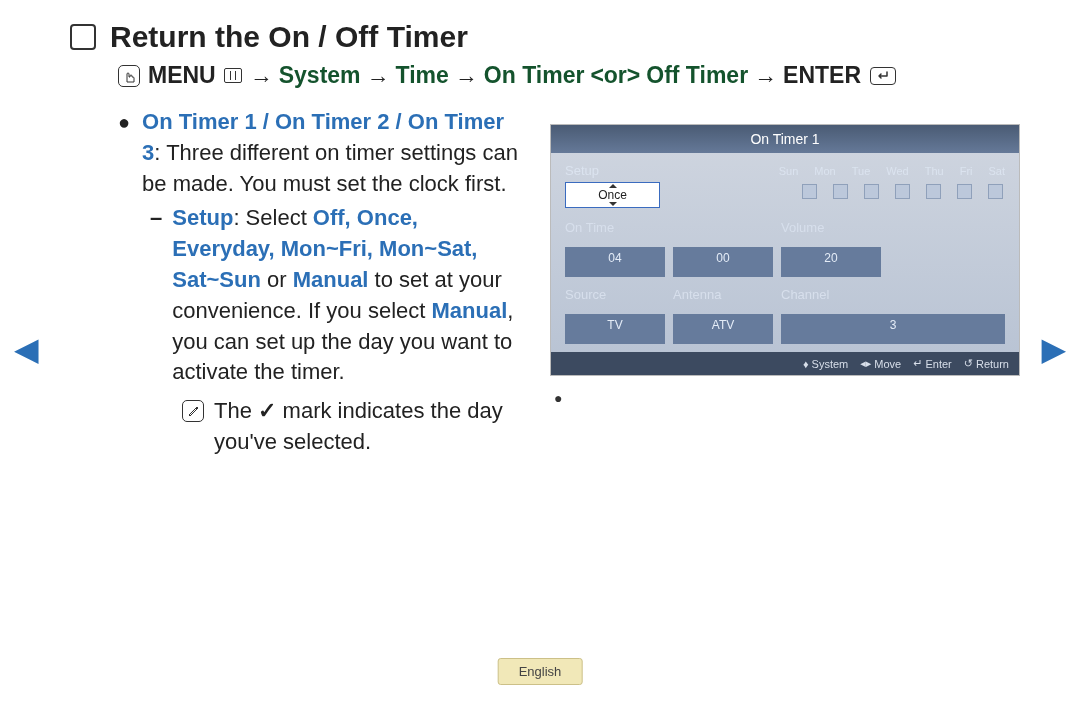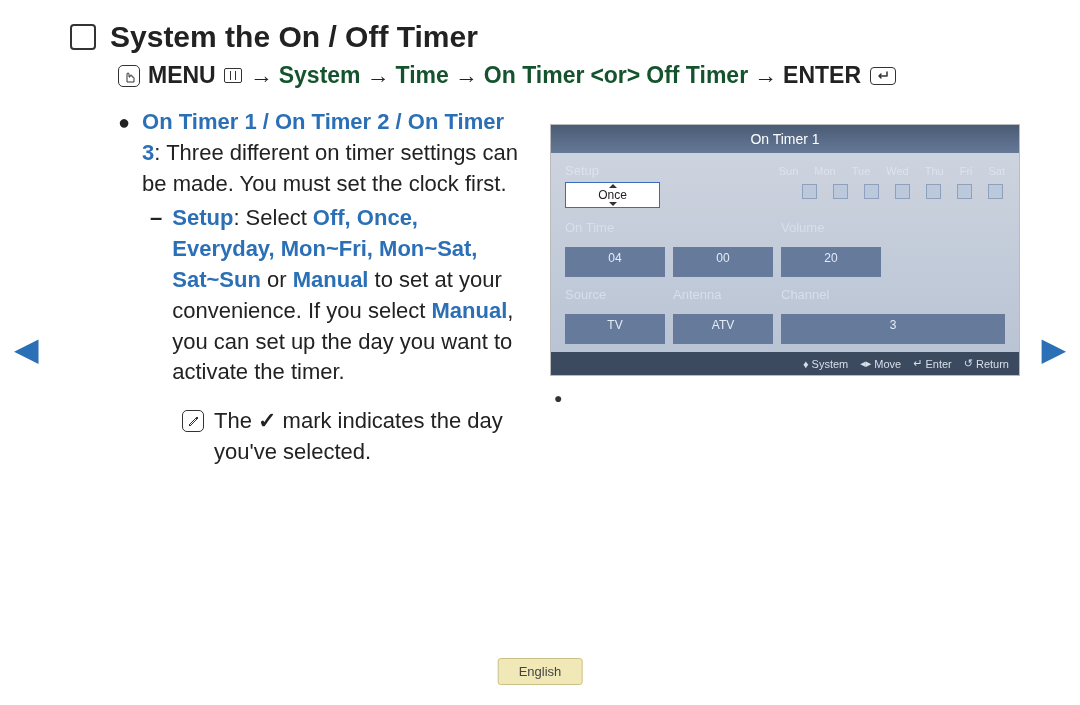--- a/index.html
+++ b/index.html
@@ -106,21 +106,21 @@
     display: flex;
     gap: 10px;
   }
   .sub .dash { font-weight: bold; }
   .blue { color: #2b6fb6; font-weight: 600; }
   .note-row {
     padding-left: 64px;
     display: flex;
     gap: 10px;
     align-items: flex-start;
-    margin-top: 18px;
+    margin-top: 8px;
   }
   .note-icon {
     border: 1.5px solid #333;
     border-radius: 5px;
     width: 22px; height: 22px;
     display: flex;
     align-items: center;
     justify-content: center;
     font-size: 12px;
     flex-shrink: 0;
@@ -267,21 +267,21 @@
     font-size: 13px;
     color: #444;
   }
 </style>
 </head>
 <body>
 
 <div class="page">
   <div class="title-row">
     <div class="bullet-box"></div>
-    <div class="title">System the On / Off Timer</div>
+    <div class="title">Return the On / Off Timer</div>
   </div>
 
   <div class="nav-row">
     <span class="hand-icon">
       <svg width="12" height="14" viewBox="0 0 12 14">
           <path d="M4 13 V5 a1 1 0 0 1 2 0 v3 h1 v-1 a1 1 0 0 1 2 0 v1 h1 a1 1 0 0 1 1 1 v4 Z" fill="none" stroke="#333" stroke-width="1"></path>
         </svg>
     </span>
     <span class="black">MENU</span>
     <span class="menu-icon"></span>

